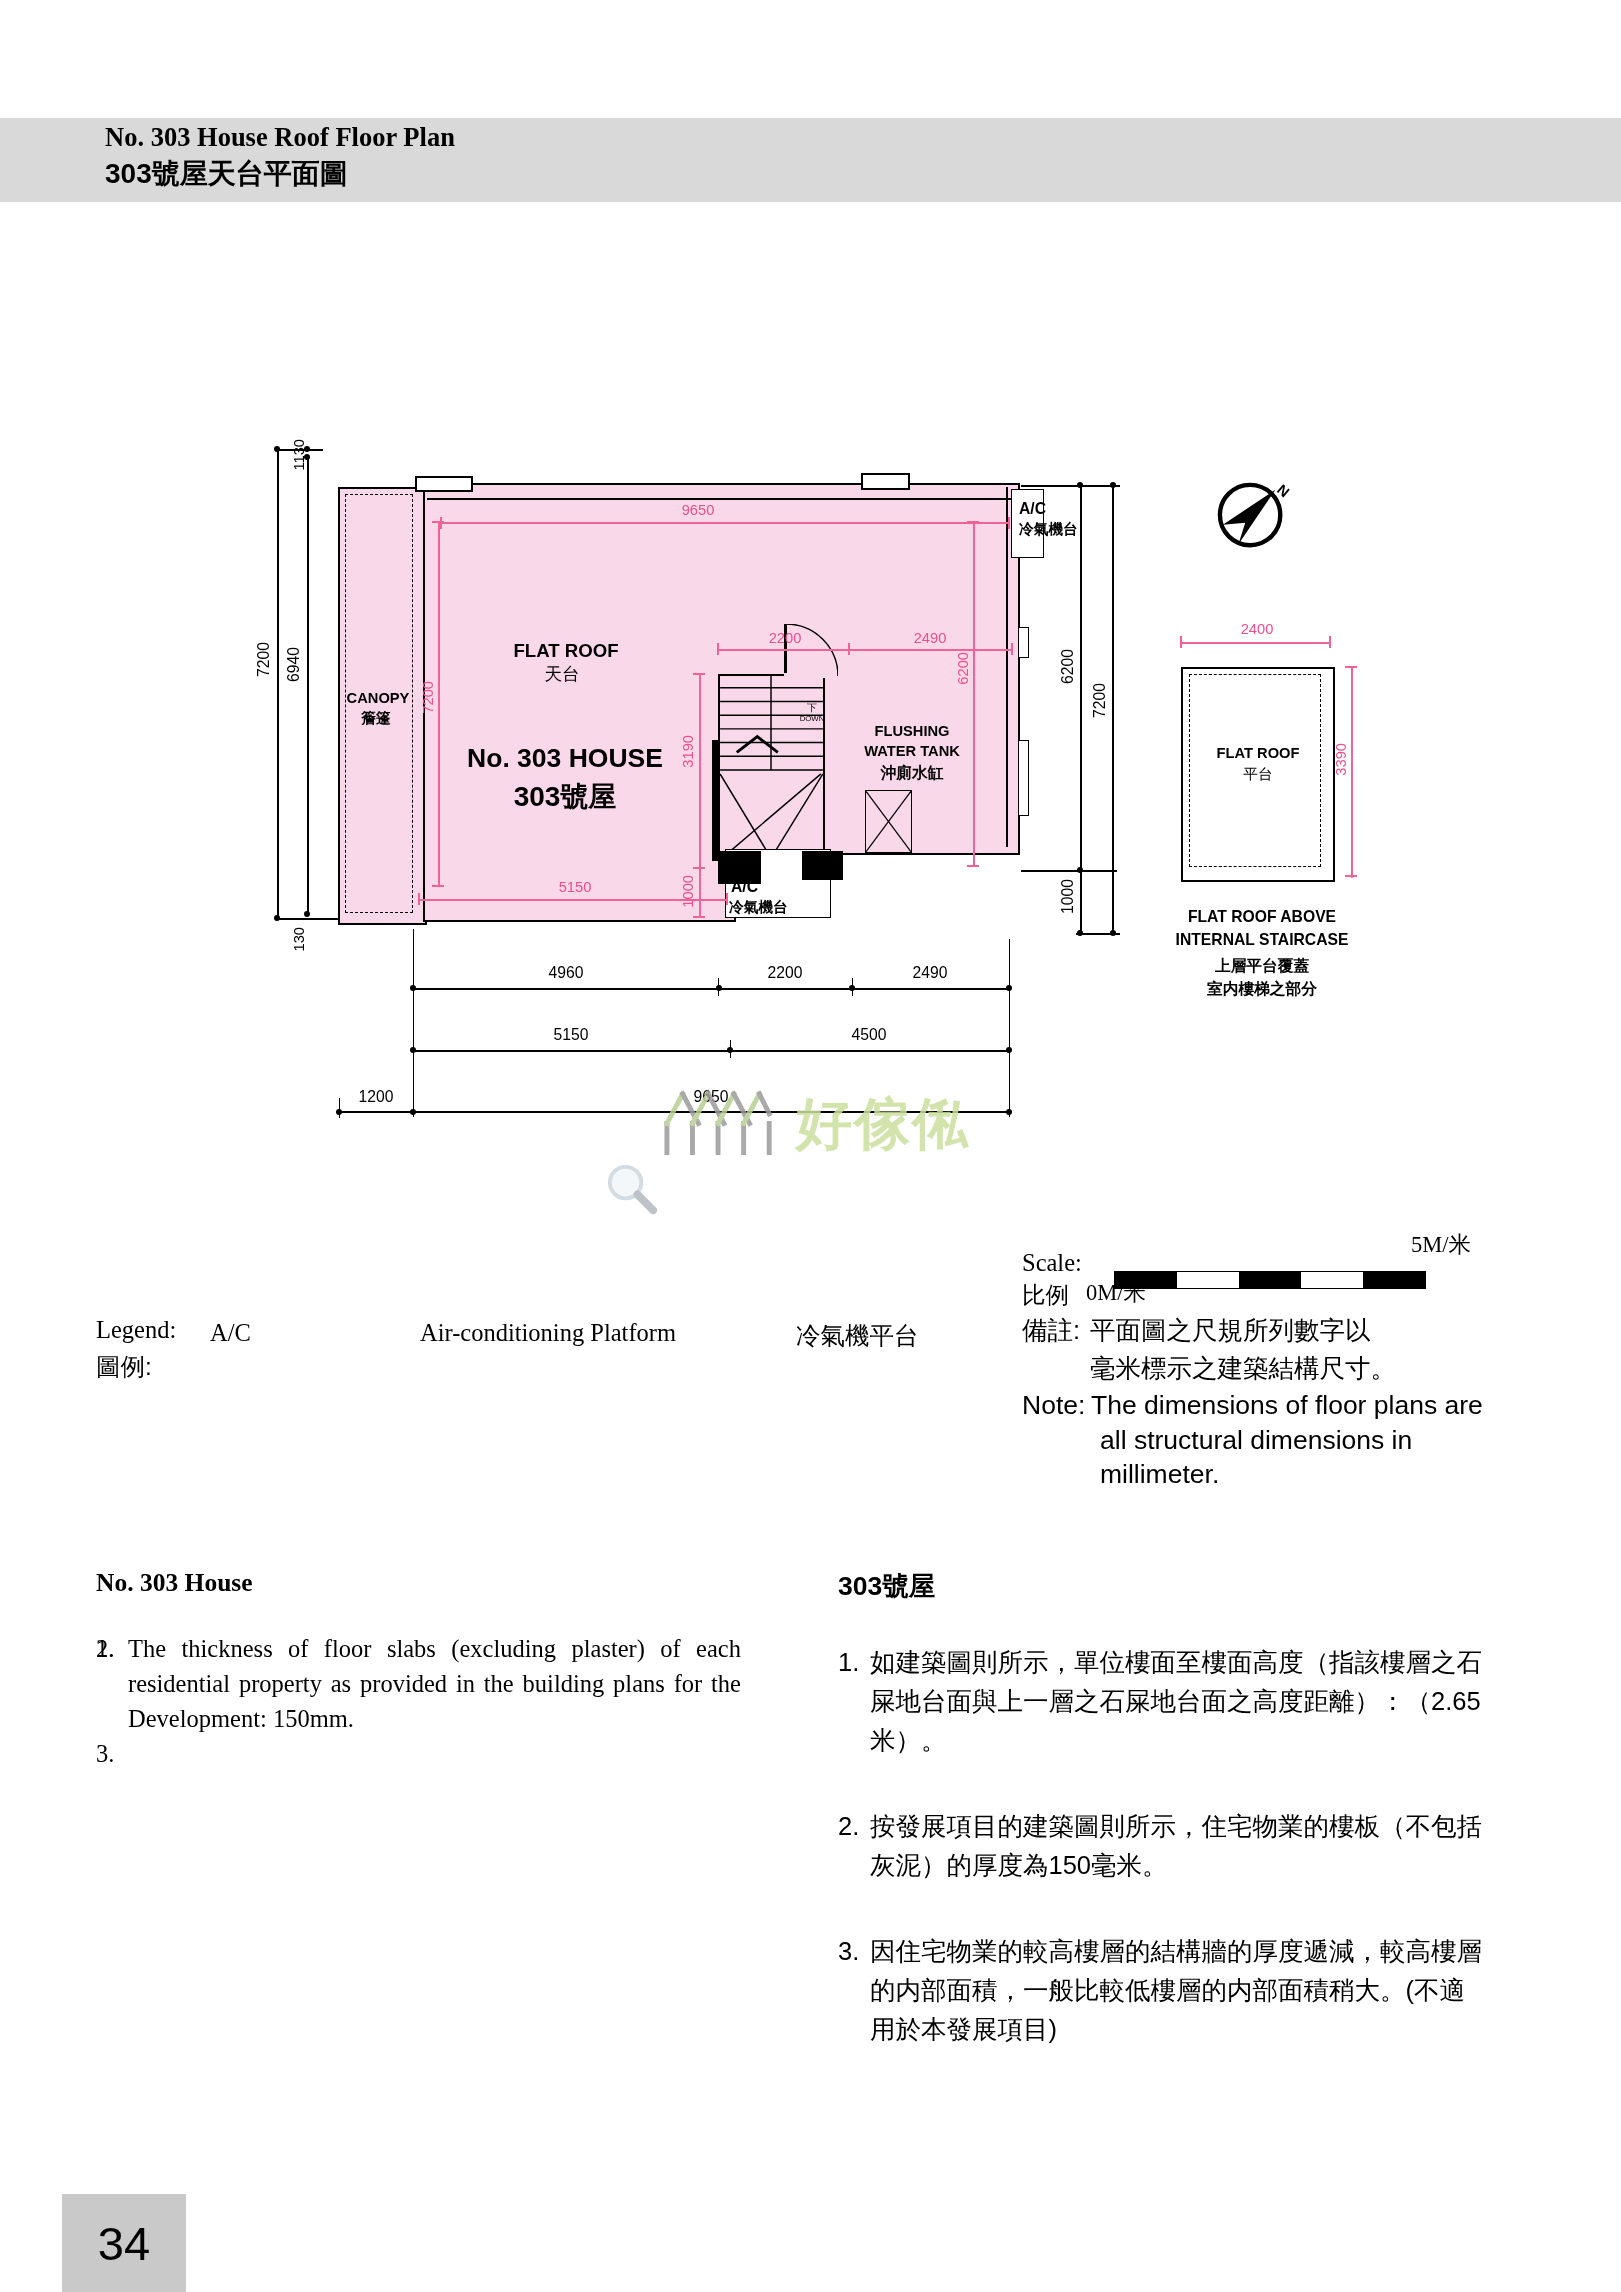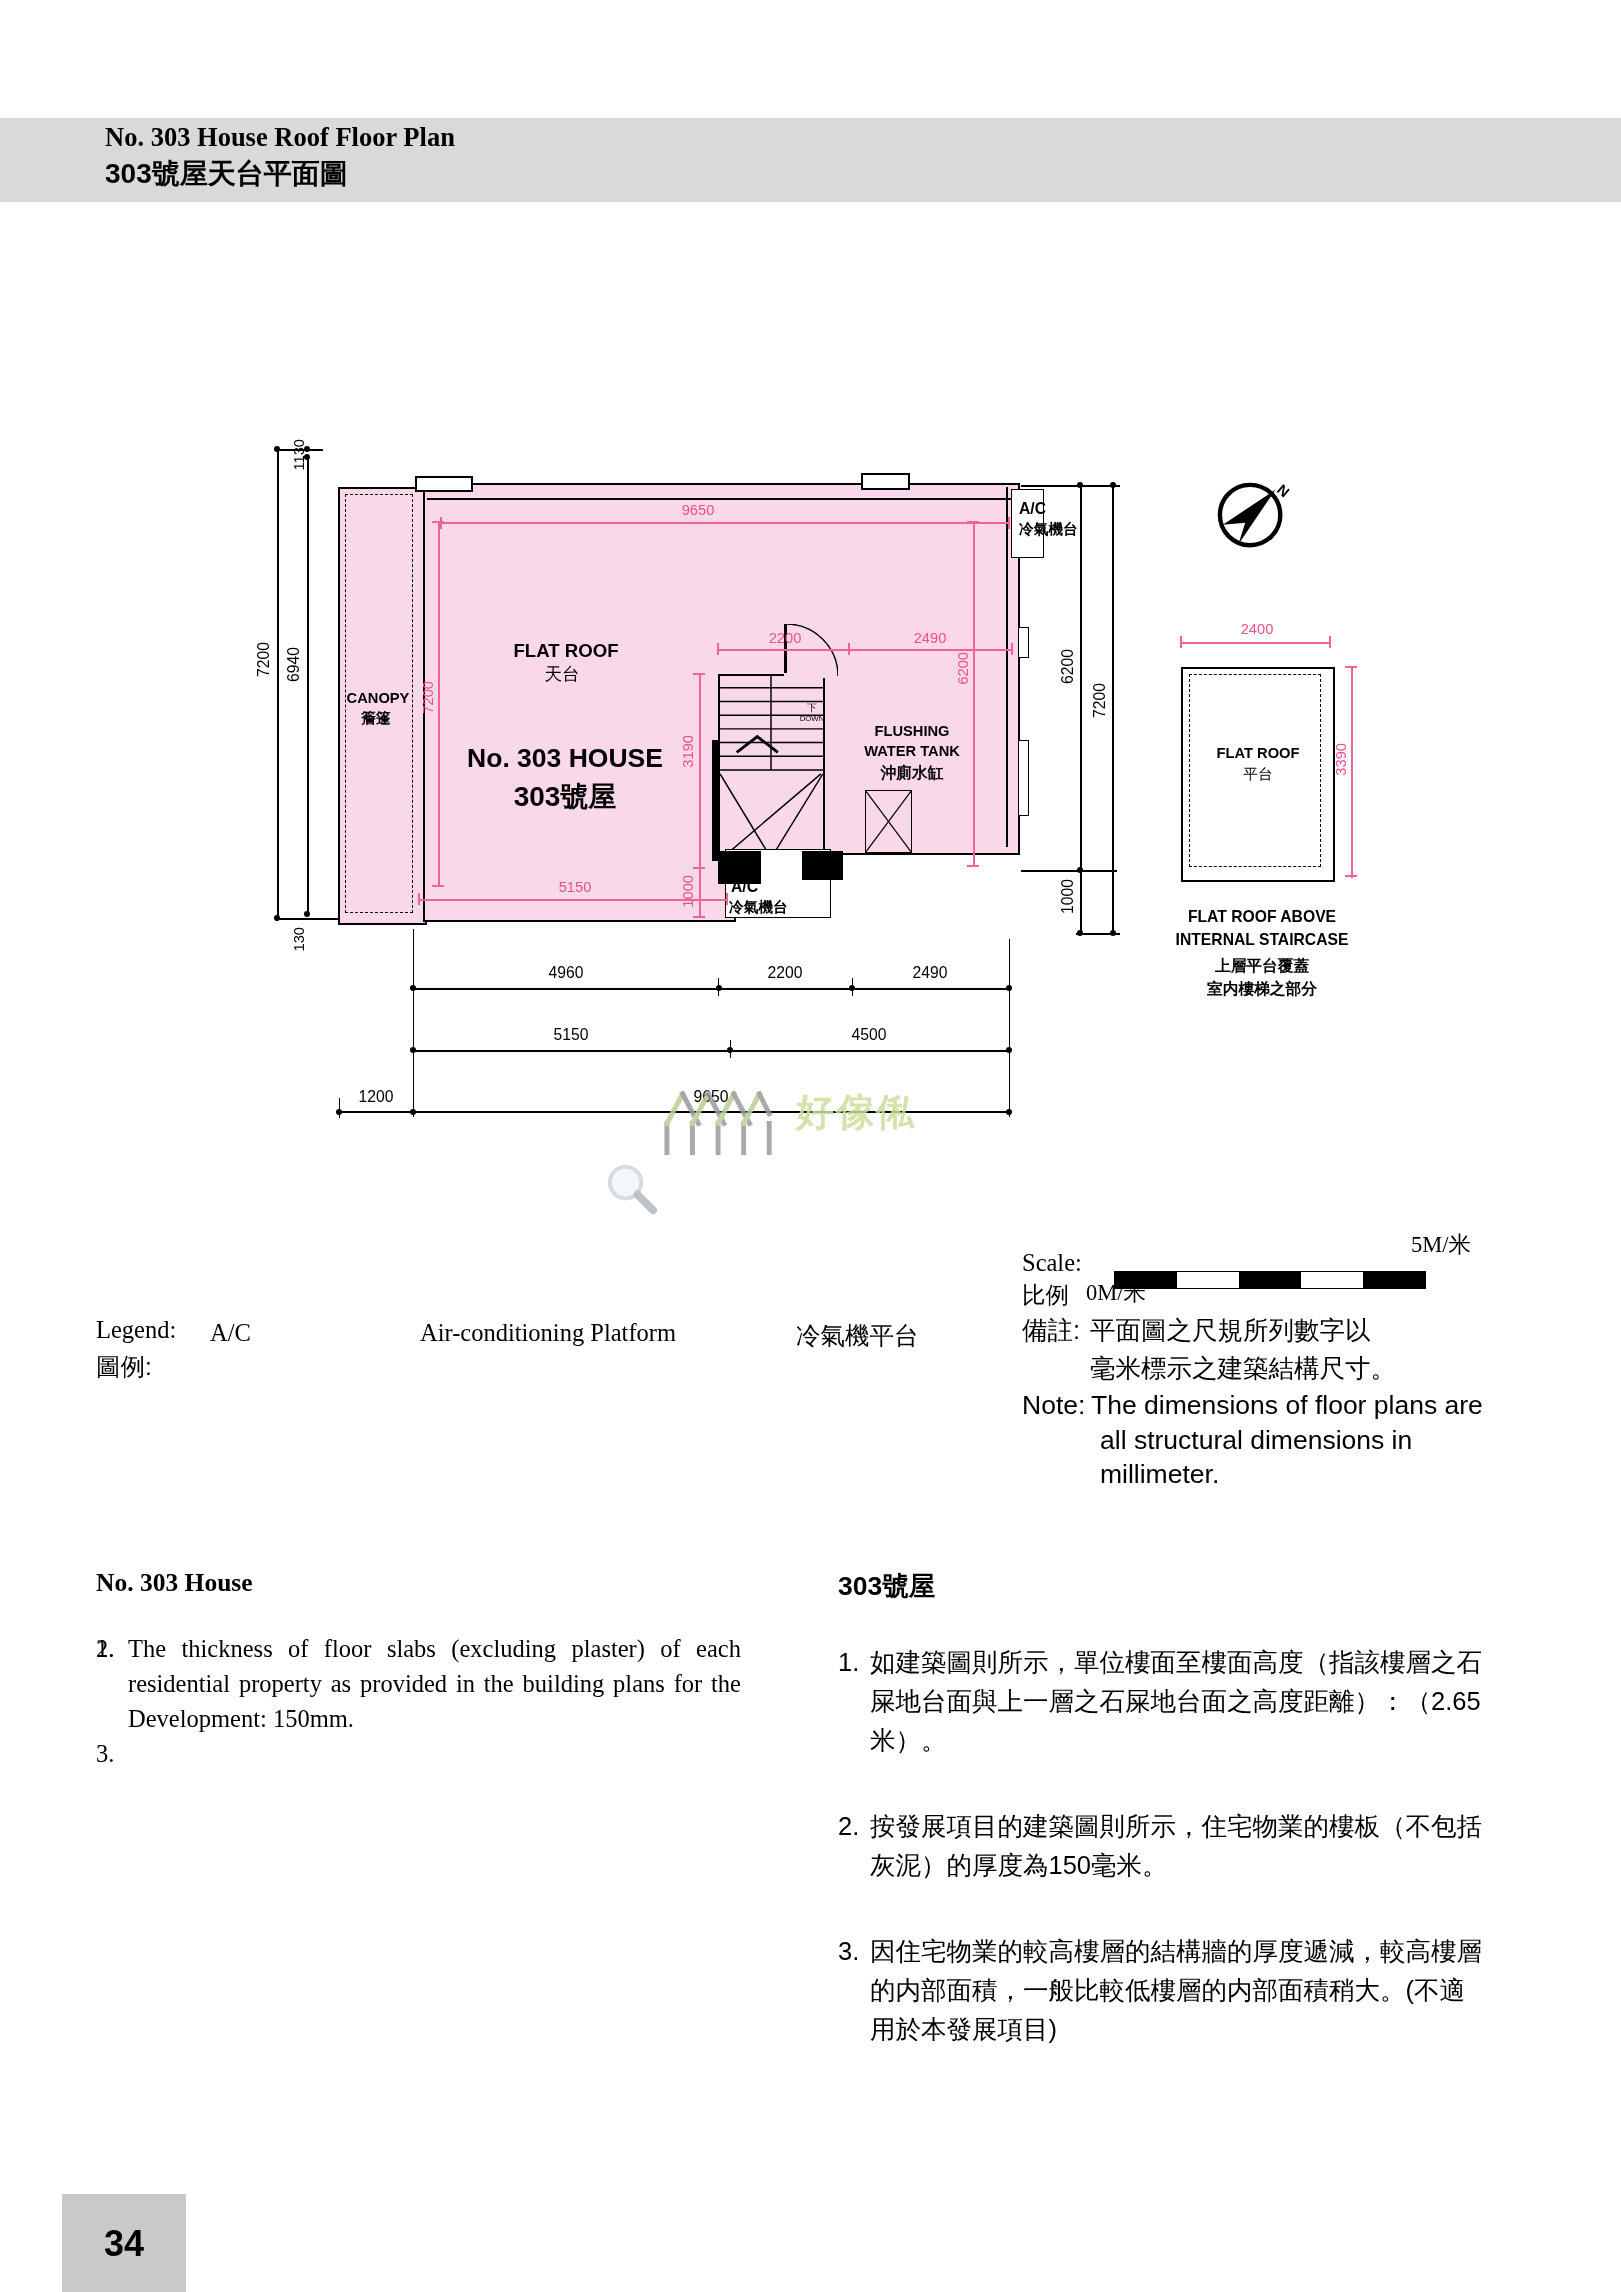--- a/index.html
+++ b/index.html
@@ -238,21 +238,21 @@
         <line x1="5" y1="38" x2="21" y2="8" stroke="#b7cf92"></line>
         <line x1="21" y1="8" x2="37" y2="38" stroke="#9b9b9b"></line>
         <line x1="31" y1="38" x2="47" y2="8" stroke="#b7cf92"></line>
         <line x1="47" y1="8" x2="63" y2="38" stroke="#9b9b9b"></line>
         <line x1="57" y1="38" x2="73" y2="8" stroke="#b7cf92"></line>
         <line x1="73" y1="8" x2="89" y2="38" stroke="#9b9b9b"></line>
         <line x1="83" y1="38" x2="99" y2="8" stroke="#b7cf92"></line>
         <line x1="99" y1="8" x2="109" y2="28" stroke="#9b9b9b"></line>
       </g>
     </svg>
-    <div style="position:absolute;left:218px;top:13.7px;font-size:38px;font-weight:bold;color:#cbdf9e;letter-spacing:2px;">好傢俬</div>
+    <div style="position:absolute;left:218px;top:13.7px;font-size:56px;font-weight:bold;color:#cbdf9e;letter-spacing:2px;">好傢俬</div>
     <svg width="61" height="61" viewBox="0 0 62 62" style="position:absolute;left:21.6px;top:86px;">
       <circle cx="26" cy="24" r="16" stroke="#ccd7de" stroke-width="4" fill="#f2f6f8"></circle>
       <line x1="38" y1="36" x2="54" y2="52" stroke="#b3b9be" stroke-width="8" stroke-linecap="round"></line>
     </svg>
   </div>
 
   <div class="abs serif" style="left:1022px;top:1249px;font-size:24.5px;">Scale:</div>
   <div class="abs serif" style="left:1022px;top:1279px;font-size:23.5px;">比例</div>
   <div class="abs serif" style="left:1086px;top:1229px;font-size:22.5px;margin-top:48px;">0M/米</div>
   <div class="abs serif" style="left:1411px;top:1229px;font-size:22.5px;">5M/米</div>
@@ -302,17 +302,17 @@
       <span class="no">2.</span>
       <span>按發展項目的建築圖則所示，住宅物業的樓板（不包括灰泥）的厚度為150毫米。</span>
     </div>
     <div class="item" style="font-size:25.5px;line-height:39px;">
       <span class="no">3.</span>
       <span>因住宅物業的較高樓層的結構牆的厚度遞減，較高樓層的内部面積，一般比較低樓層的内部面積稍大。(不適用於本發展項目)</span>
     </div>
   </div>
 
   <div class="abs" style="left:62px;top:2194px;width:124px;height:99px;background:#c9c9c9;display:flex;align-items:center;justify-content:center;">
-    <span style="font-size:36px;font-weight:bold;">34</span>
+    <span style="font-size:47px;">34</span>
   </div>
 
 </div>
 
 
 </body></html>

